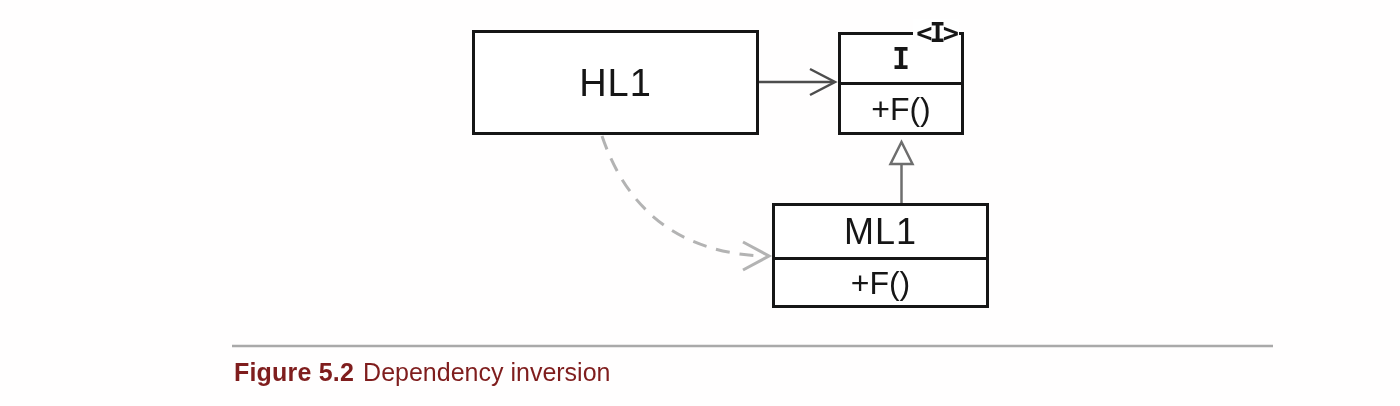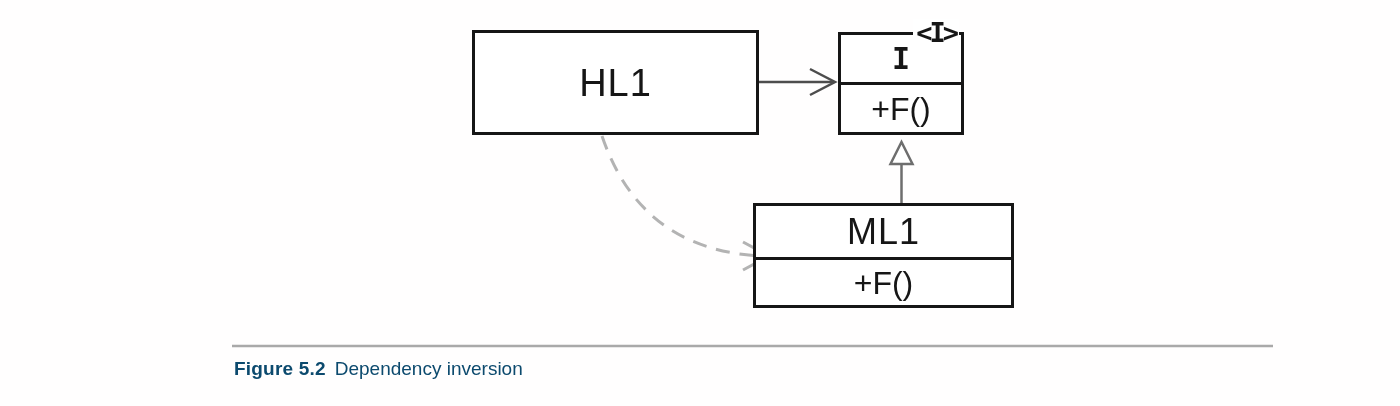--- a/index.html
+++ b/index.html
@@ -65,36 +65,36 @@
     background: #ffffff;
     padding: 0 3px;
     font-family: "DejaVu Sans Mono", monospace;
     font-weight: bold;
     font-size: 27px;
     letter-spacing: -3px;
     line-height: 1;
     color: #161616;
   }
   .box-ml1 {
-    left: 753px; top: 203px;
-    width: 261px; height: 105px;
+    left: 772px; top: 203px;
+    width: 217px; height: 105px;
   }
   .box-ml1 .name-compartment { flex: 0 0 51px; font-size: 36px; letter-spacing: 1px; }
   .box-ml1 .method-compartment {
     flex: 1;
     border-top: 3px solid #161616;
     font-size: 32px;
   }
   .caption {
     position: absolute;
     left: 234px;
     top: 358px;
     z-index: 2;
-    font-size: 19px;
-    color: #0c4a6e;
+    font-size: 25px;
+    color: #7f1d1d;
     white-space: nowrap;
   }
   .caption .caption-label {
     font-weight: bold;
     margin-right: 9px;
     letter-spacing: 0.2px;
   }
 </style>
 </head>
 <body>

